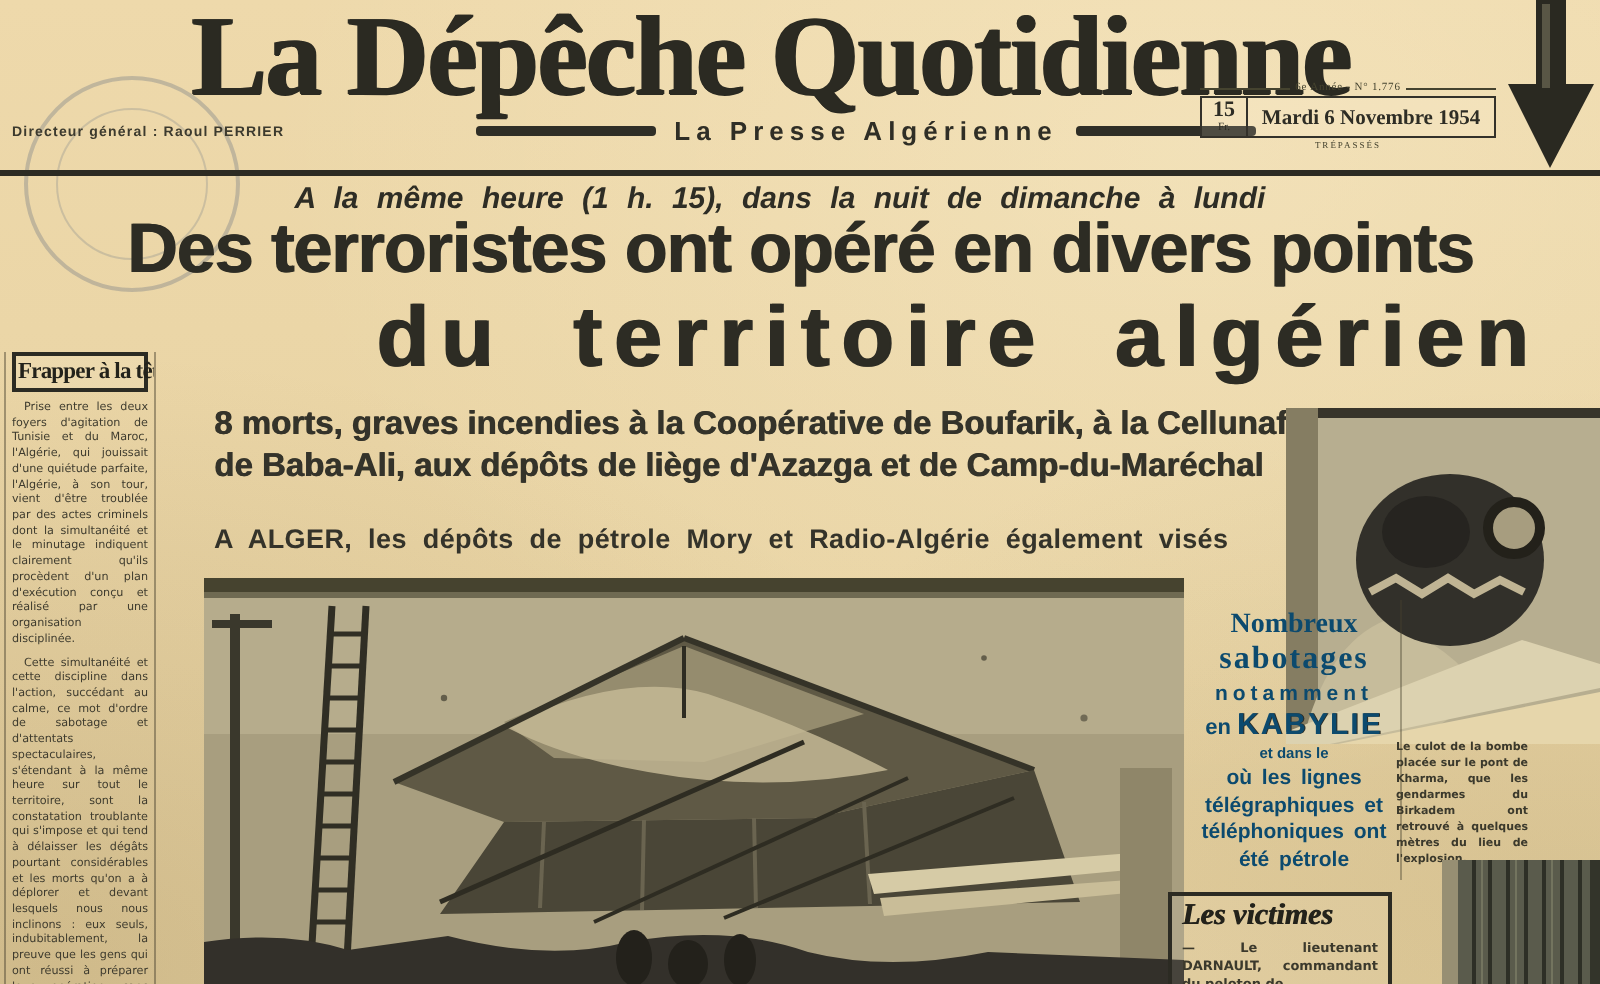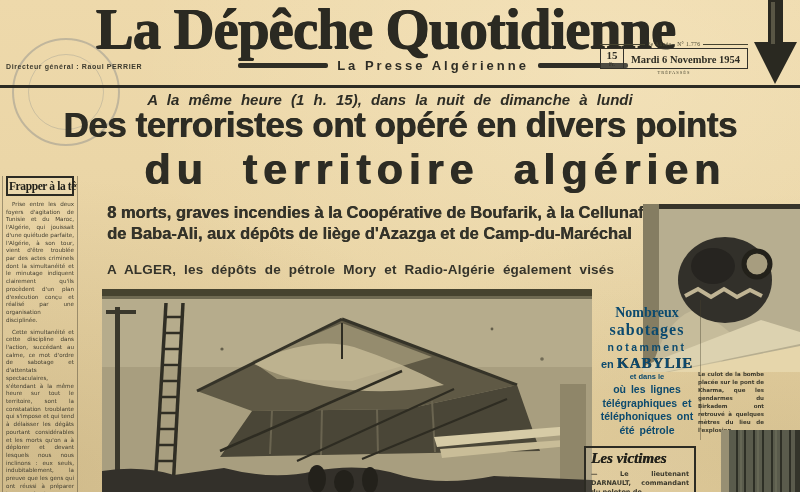--- a/index.html
+++ b/index.html
@@ -59,21 +59,21 @@
   .kicker{
     top:91px;left:60px;width:660px;text-align:center;
     font-style:italic;font-weight:700;font-size:15px;word-spacing:5px;color:#2e2d25;
   }
   .h1{
     top:105px;left:0;width:800px;text-align:center;white-space:nowrap;
     font-weight:700;font-size:35px;letter-spacing:-.5px;color:#2d2c24;
     text-shadow:.7px 0 0 #2d2c24;
   }
   .h2{
-    top:145px;left:100px;width:670px;text-align:center;white-space:nowrap;
+    top:145px;left:100px;width:670px;text-align:right;white-space:nowrap;
     font-weight:700;font-size:43px;letter-spacing:6px;word-spacing:16px;color:#2d2c24;
     text-shadow:1px 0 0 #2d2c24;
   }
   .deck1{
     top:202px;left:107px;width:543px;
     font-weight:700;font-size:16.5px;line-height:1.3;color:#34332a;
     text-shadow:.4px 0 0 #34332a;
   }
   .deck2{
     top:262px;left:107px;width:543px;
@@ -109,21 +109,21 @@
     color:#3b392c;font-family:"DejaVu Sans",sans-serif;
   }
 
   
   .sab-col{top:305px;left:596px;width:102px;text-align:center;color:#0c4a6e;}
   .sab-l1{font-family:"Liberation Serif",serif;font-weight:700;font-size:14px;}
   .sab-l2{font-family:"Liberation Serif",serif;font-weight:700;font-size:16px;letter-spacing:1px;}
   .sab-l3{font-weight:700;font-size:10.5px;letter-spacing:2.5px;margin-top:2px;}
   .sab-l4{margin-top:1px;}
   .sab-l4 .en{font-weight:700;font-size:11px;margin-right:3px;}
-  .sab-l4 .kab{font-family:Liberation Serif, serif;font-weight:700;font-size:15px;letter-spacing:1px;text-shadow:.5px 0 0 #2e2c24;}
+  .sab-l4 .kab{font-family:Liberation Sans, sans-serif;font-weight:700;font-size:15px;letter-spacing:1px;text-shadow:.5px 0 0 #2e2c24;}
   .sab-l5{font-weight:700;font-size:7.5px;}
   .sab-l6{font-family:"Liberation Serif",serif;font-weight:700;font-size:16.5px;letter-spacing:-.3px;text-shadow:.5px 0 0 #2e2c24;}
   .sab-body{font-weight:700;font-size:10.5px;line-height:1.3;margin-top:2px;word-spacing:2px;}
   .col-rule-right{top:300px;left:700px;width:1px;height:140px;background:rgba(70,64,46,.4);}
 
   
   .victims{
     top:446px;left:584px;width:112px;height:60px;
     border:2.5px solid #2c2b23;background:rgba(255,250,230,.10);
     padding:2px 5px;box-sizing:border-box;overflow:hidden;

